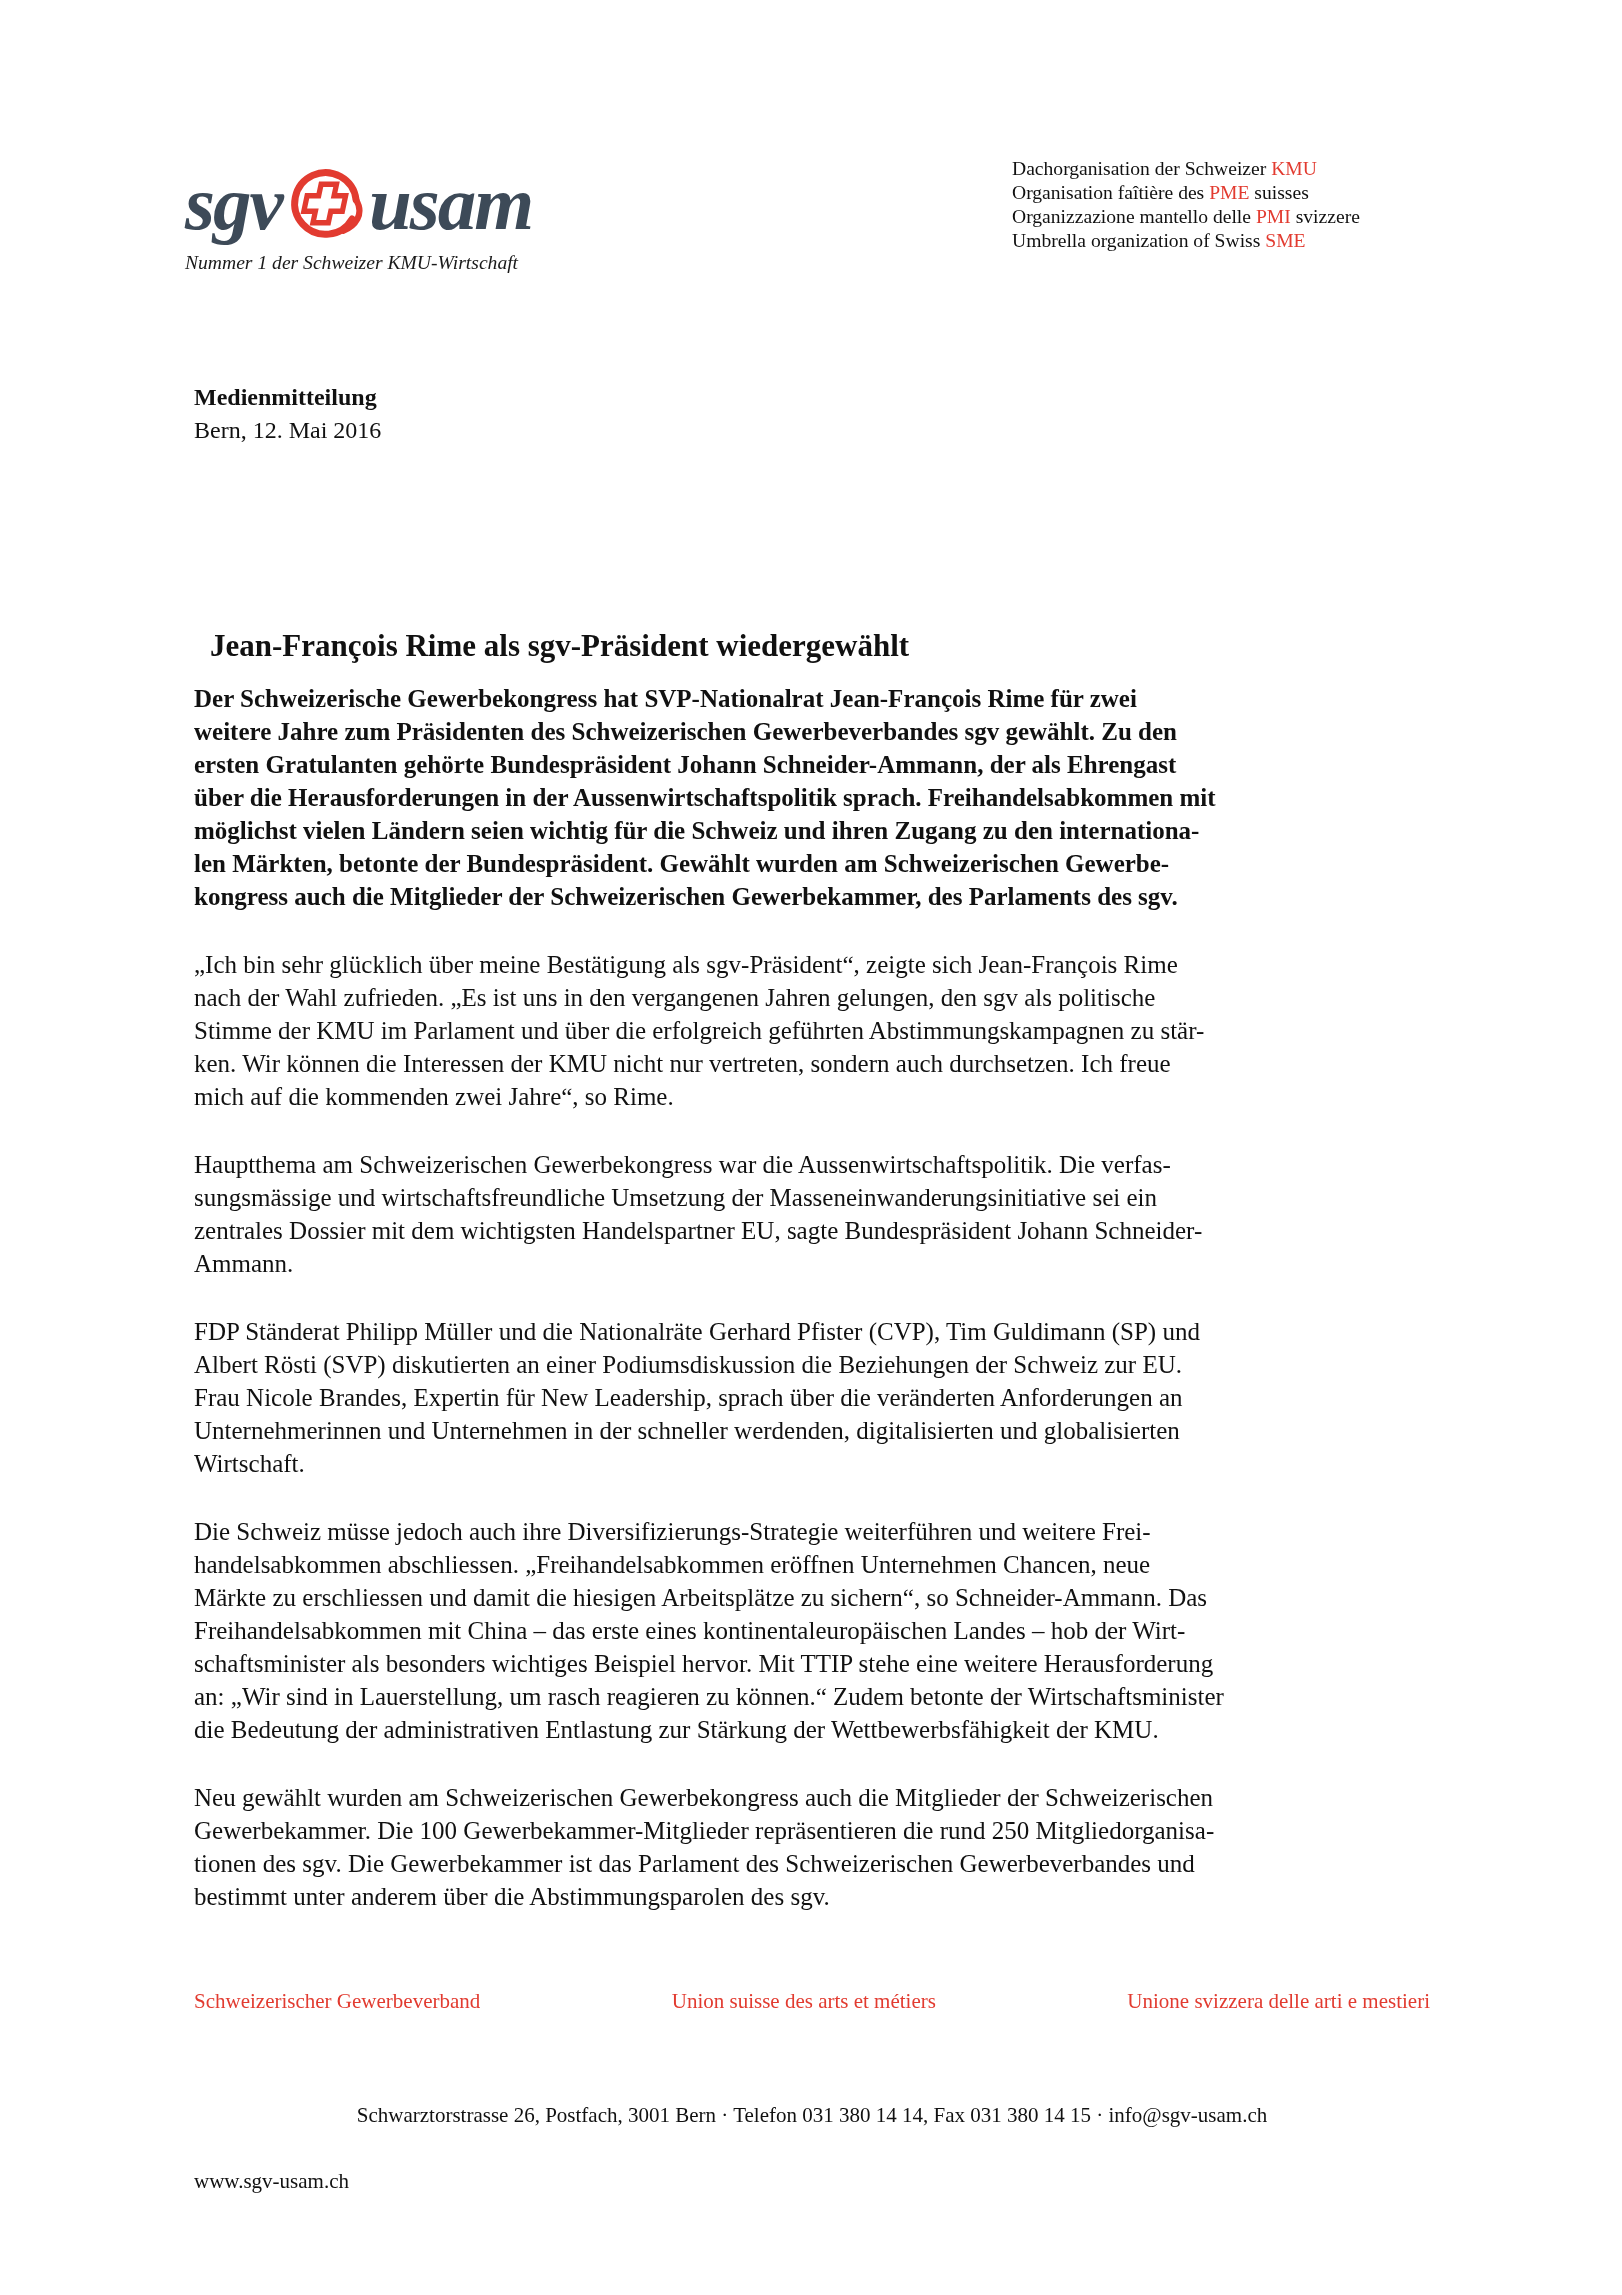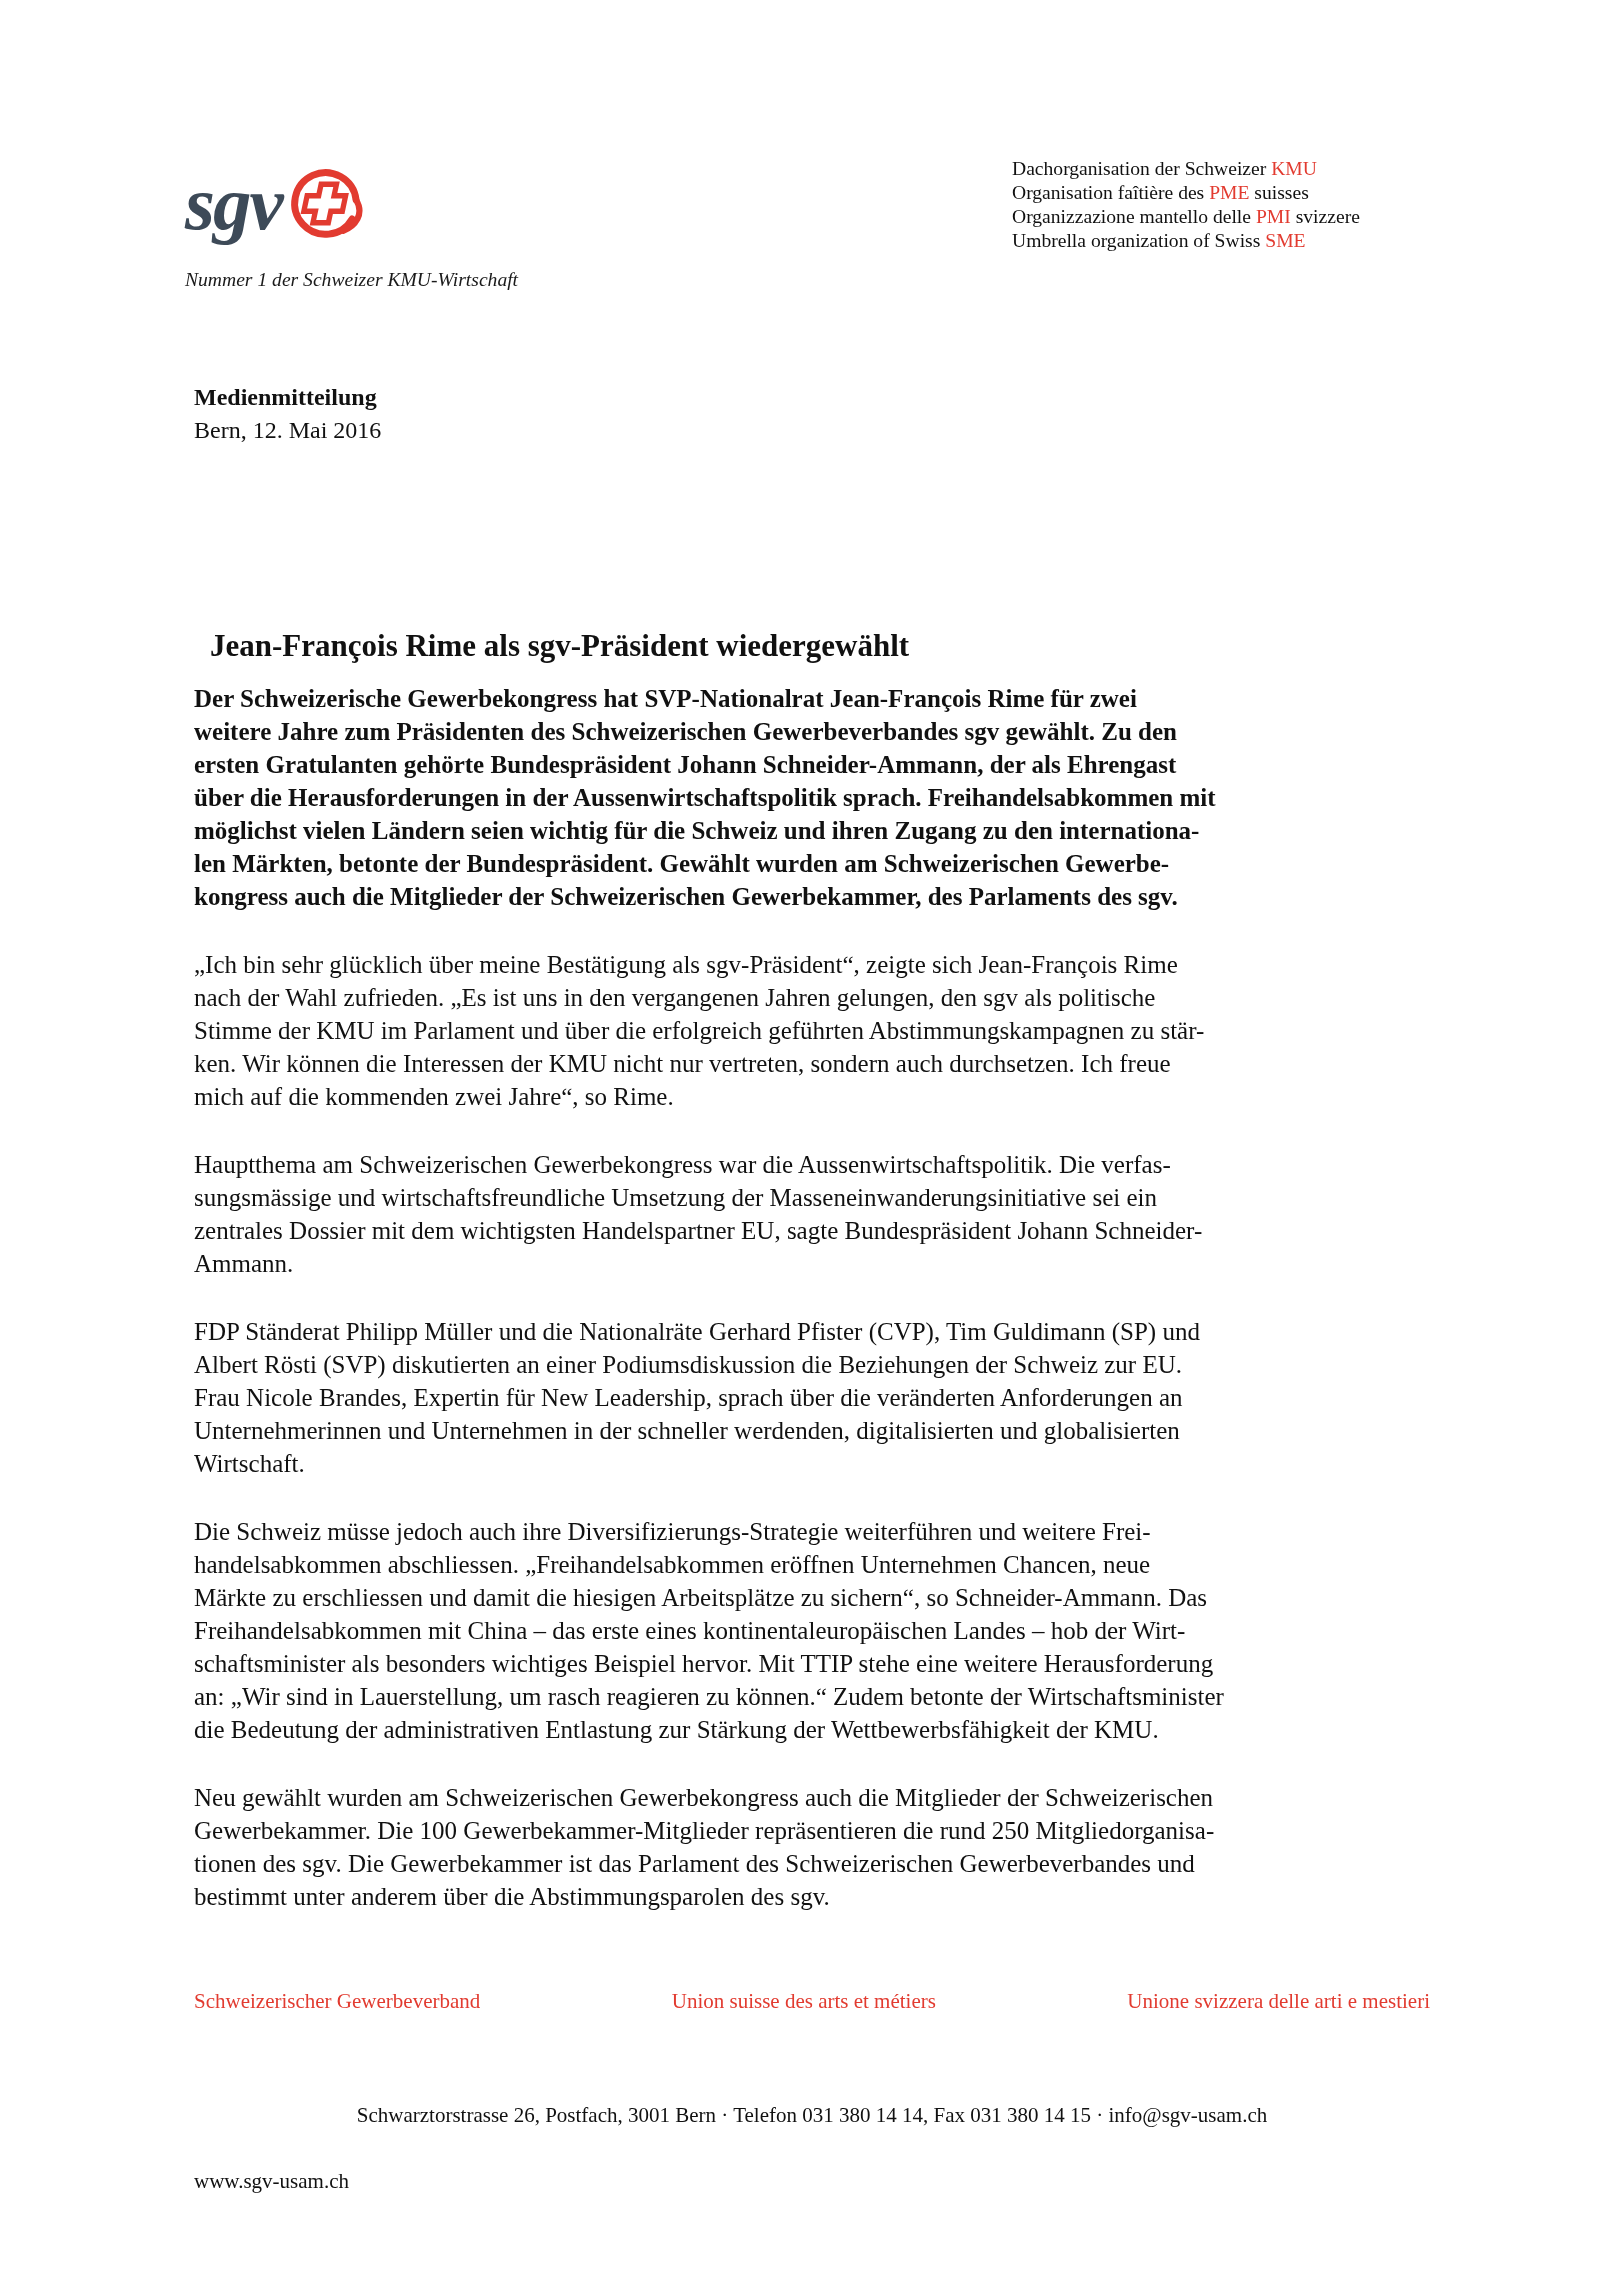--- a/index.html
+++ b/index.html
@@ -18,21 +18,21 @@
   .logo-row {
     display: flex; align-items: center;
     font-style: italic; font-weight: 700;
     font-size: 77px; line-height: 89px;
     color: #3d4a58; letter-spacing: -2px;
     white-space: nowrap;
   }
   .logo-mark { width: 77px; height: 77px; margin: 0 5.2px; flex: 0 0 auto; }
   .logo-mark svg { width: 100%; height: 100%; display: block; }
   .logo-tagline {
-    margin-top: 20px;
+    margin-top: 3px;
     font-style: italic;
     font-size: 19.6px; line-height: 23.6px;
     color: #1a1a1a; letter-spacing: 0;
   }
 
   .org-block {
     position: absolute; left: 1012px; top: 157px;
     font-size: 19.6px; line-height: 24px; color: #111111;
     white-space: nowrap;
   }
@@ -90,20 +90,21 @@
 
           <path d="M 84.6 70 A 40 40 0 1 1 89.7 45.1" fill="none" stroke="#e23b30" stroke-width="9" stroke-linecap="round"></path>
 
           <path d="M 89.7 45.1 Q 97.5 58 91.5 70 Q 86 80.5 73 85.5" fill="none" stroke="#e23b30" stroke-width="8" stroke-linecap="round"></path>
 
           <g transform="translate(49,50) skewX(-12) translate(-50,-50)">
             <path d="M 40 25 h 20 v 15 h 15 v 20 h -15 v 15 h -20 v -15 h -15 v -20 h 15 z" fill="#ffffff" stroke="#e23b30" stroke-width="7" stroke-linejoin="miter"></path>
           </g>
         </svg>
       </span>
+      <span>usam</span>
     </div>
     <div class="logo-tagline">Nummer 1 der Schweizer KMU-Wirtschaft</div>
   </div>
 
   <div class="org-block">
     <div class="org-line"><span>Dachorganisation der Schweizer </span><span class="hl">KMU</span><span></span></div>
     <div class="org-line"><span>Organisation faîtière des </span><span class="hl">PME</span><span> suisses</span></div>
     <div class="org-line"><span>Organizzazione mantello delle </span><span class="hl">PMI</span><span> svizzere</span></div>
     <div class="org-line"><span>Umbrella organization of Swiss </span><span class="hl">SME</span><span></span></div>
   </div>

